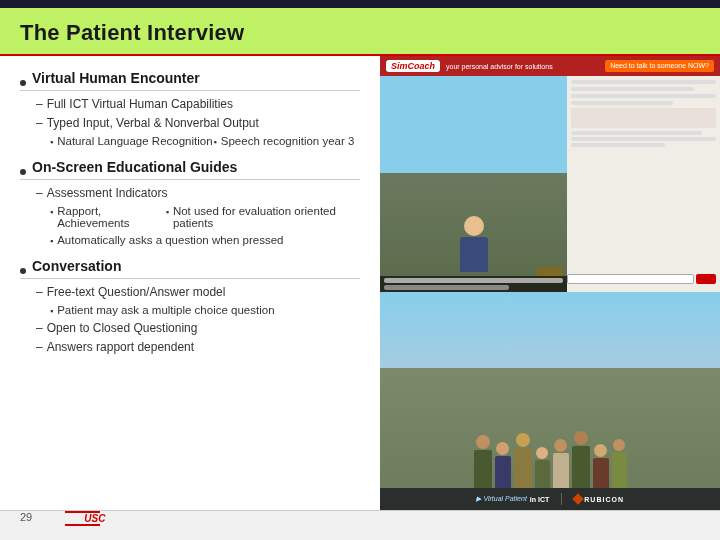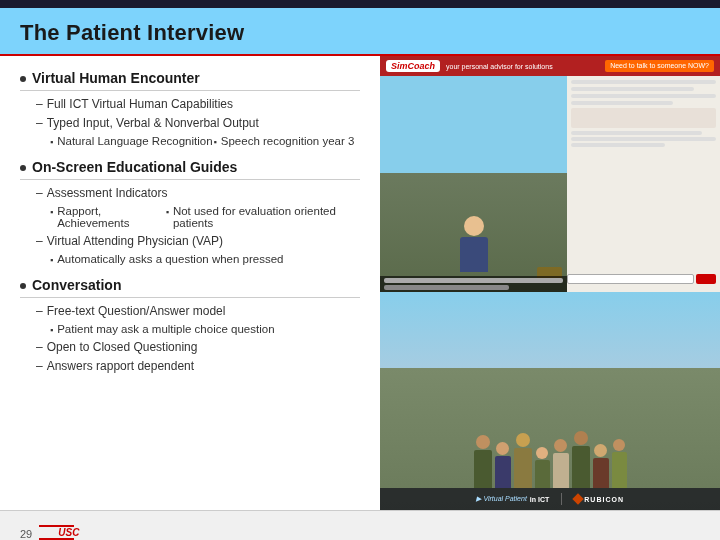--- a/index.html
+++ b/index.html
@@ -23,21 +23,21 @@
 
     
     .header {
       background: #1a1a2e;
       height: 8px;
       width: 100%;
     }
 
     
     .title-bar {
-      background: #7dd3fc;
+      background: #bef264;
       border-bottom: 2px solid #cc0000;
       padding: 12px 20px 8px 20px;
       display: flex;
       align-items: center;
     }
 
     .title-bar h1 {
       font-size: 22px;
       font-weight: bold;
       color: #1a1a1a;
@@ -75,21 +75,21 @@
       display: flex;
       flex-direction: column;
       gap: 2px;
     }
 
     .section-title {
       font-size: 14px;
       font-weight: bold;
       color: #1a1a1a;
       display: flex;
-      align-items: center;
+      align-items: flex-end;
       gap: 6px;
     }
 
     .bullet-dot {
       width: 6px;
       height: 6px;
       background: #333;
       border-radius: 50%;
       flex-shrink: 0;
       margin-top: 1px;
@@ -142,23 +142,23 @@
       font-size: 9px;
       margin-top: 2px;
     }
 
     
     .bottom-bar {
       height: 30px;
       background: #f0f0f0;
       border-top: 1px solid #ccc;
       display: flex;
-      align-items: flex-end;
+      align-items: flex-start;
       padding: 0 20px;
-      gap: 2px;
+      gap: 28px;
     }
 
     .page-num {
       font-size: 11px;
       color: #555;
     }
 
     .usc-logo {
       display: flex;
       flex-direction: column;
@@ -242,23 +242,20 @@
           <div class="sub-item">
             <span>Assessment Indicators</span>
           </div>
           <div class="sub-sub-items">
             <div class="sub-sub-item">
               <span>Rapport, Achievements</span>
             </div>
             <div class="sub-sub-item">
               <span>Not used for evaluation oriented patients</span>
             </div>
-          </div>
-          <div class="sub-item">
-            <span>Virtual Attending Physician (VAP)</span>
           </div>
           <div class="sub-sub-items">
             <div class="sub-sub-item">
               <span>Automatically asks a question when pressed</span>
             </div>
           </div>
         </div>
       </div>
 
       <div class="section">

